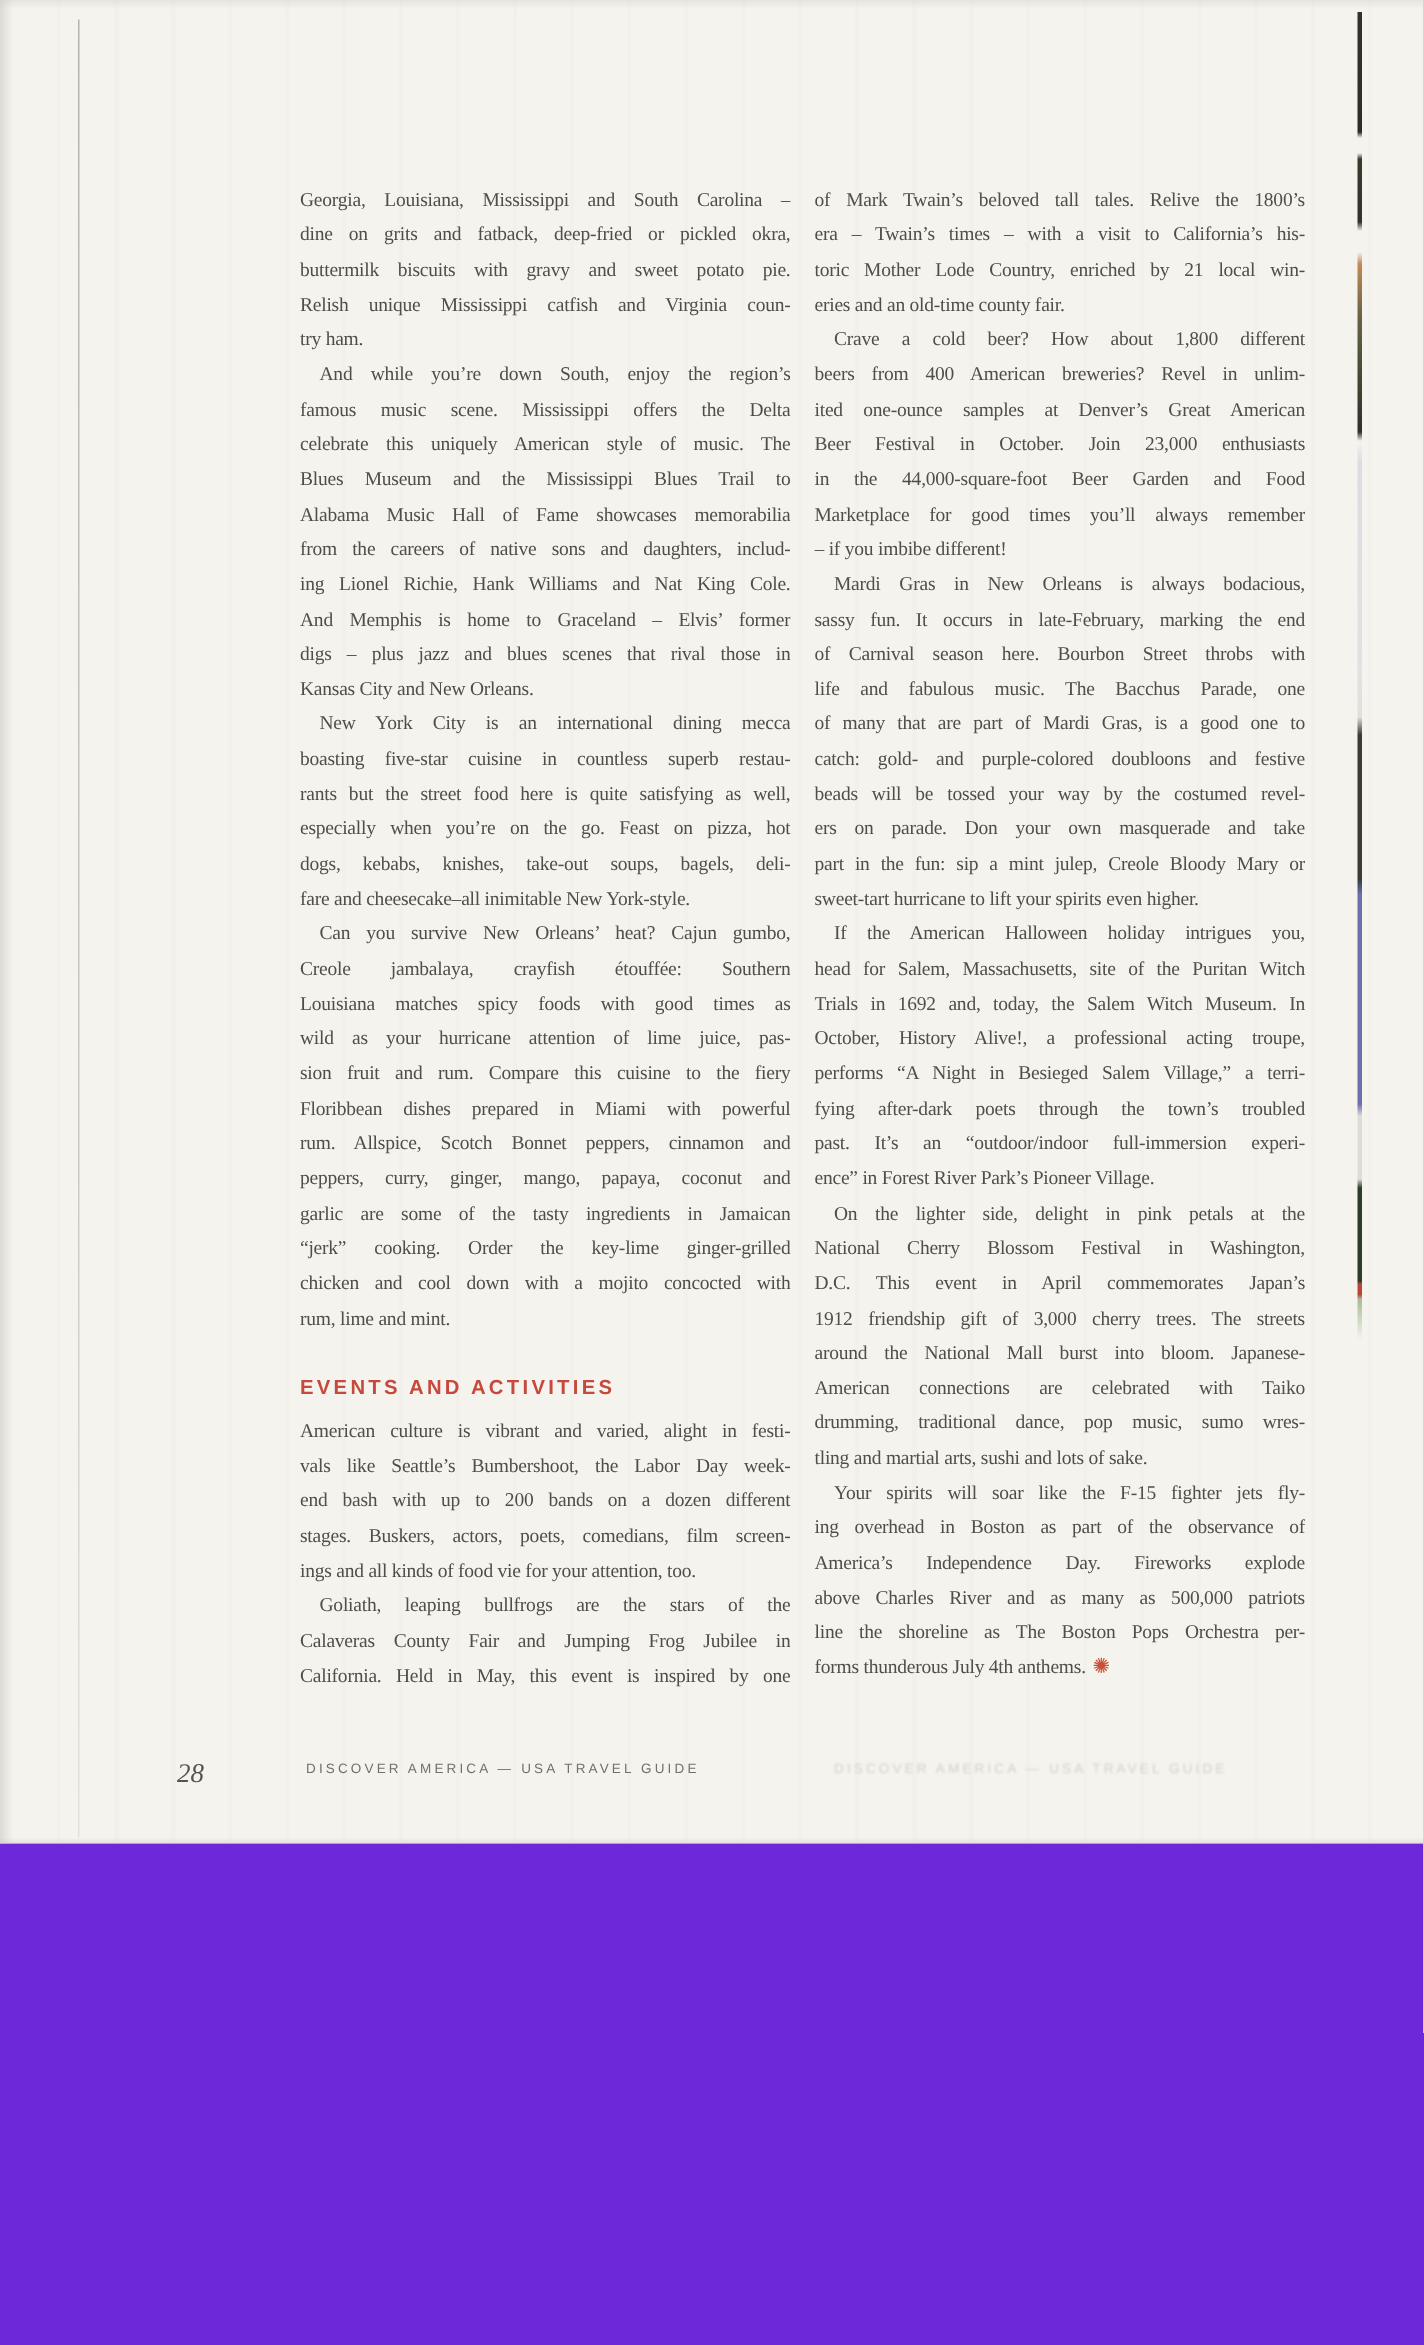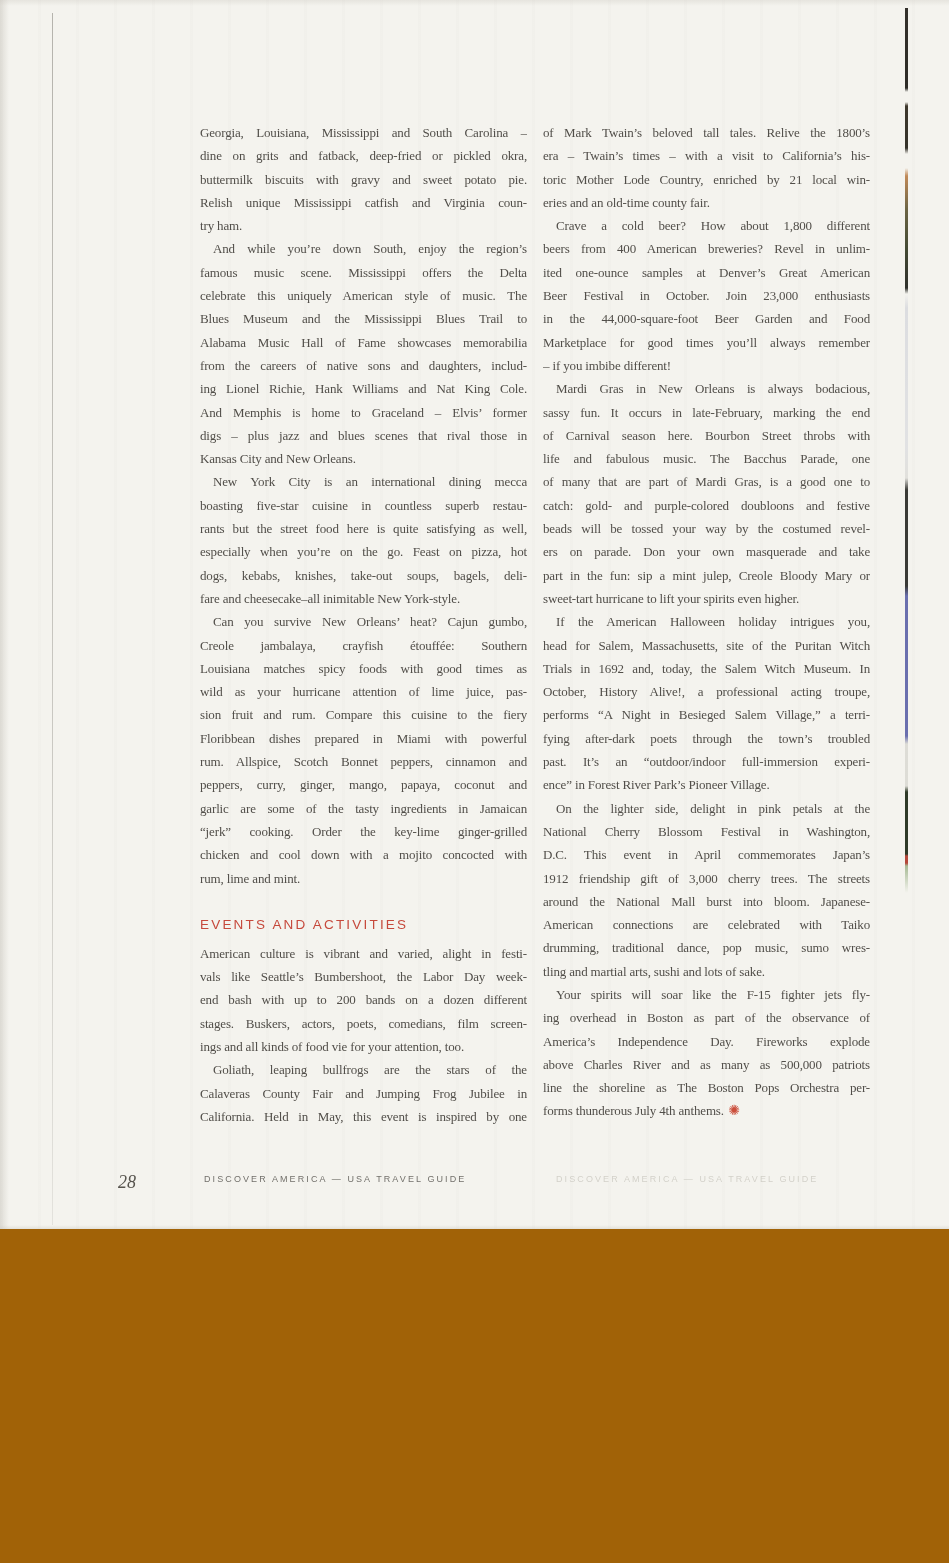--- a/index.html
+++ b/index.html
@@ -6,21 +6,21 @@
     --paper:#f4f3ee;
     --ink:#514e49;
     --heading_accent:#c6493c;
     --footer_gray:#72706b;
     --end_mark_red:#cb4e3b;
     --page_number_ink:#57544e;
   }
   *{margin:0;padding:0;box-sizing:border-box;}
   html,body{background:#ffffff;}
   body{width:949px;height:1563px;position:relative;font-family:"Liberation Serif","DejaVu Serif",serif;}
-  .page{position:absolute;left:0;top:0;width:949px;height:1563px;background:#a16207;overflow:hidden;}
+  .page{position:absolute;left:0;top:0;width:949px;height:1563px;background:#6d28d9;overflow:hidden;}
   .scan{
     position:absolute;left:0;top:0;width:949px;height:1229px;
     background:
       linear-gradient(to right, rgba(203,200,192,0.55) 0px, rgba(203,200,192,0) 9px),
       linear-gradient(to bottom, rgba(213,210,203,0.45) 0px, rgba(213,210,203,0) 6px),
       linear-gradient(to top, rgba(210,207,199,0.5) 0px, rgba(210,207,199,0) 4px),
       repeating-linear-gradient(to right, rgba(128,126,116,0.025) 0px, rgba(128,126,116,0.025) 3px, rgba(128,126,116,0) 3px, rgba(128,126,116,0) 38px),
       var(--paper);
   }
   .crease-line{
@@ -49,21 +49,21 @@
   .col-left{left:200px;}
   .col-right{left:543px;}
   .tline{
     text-align:justify;text-align-last:justify;
     white-space:nowrap;overflow:hidden;height:23.3px;
   }
   .tline.endline{text-align:left;text-align-last:left;}
   .tline.indent{text-indent:13px;}
   .heading{
     font-family:"Liberation Sans","DejaVu Sans",sans-serif;
-    font-weight:normal;font-size:13.5px;letter-spacing:2.2px;
+    font-weight:bold;font-size:13.5px;letter-spacing:2.2px;
     color:var(--heading_accent);
     margin-top:26px;margin-bottom:9px;line-height:17px;
     white-space:nowrap;
   }
   .endmark{
     font-family:"DejaVu Sans",sans-serif;
     color:var(--end_mark_red);font-size:14px;letter-spacing:0;
   }
   .footer-pagenum{
     position:absolute;left:118px;top:1172px;

